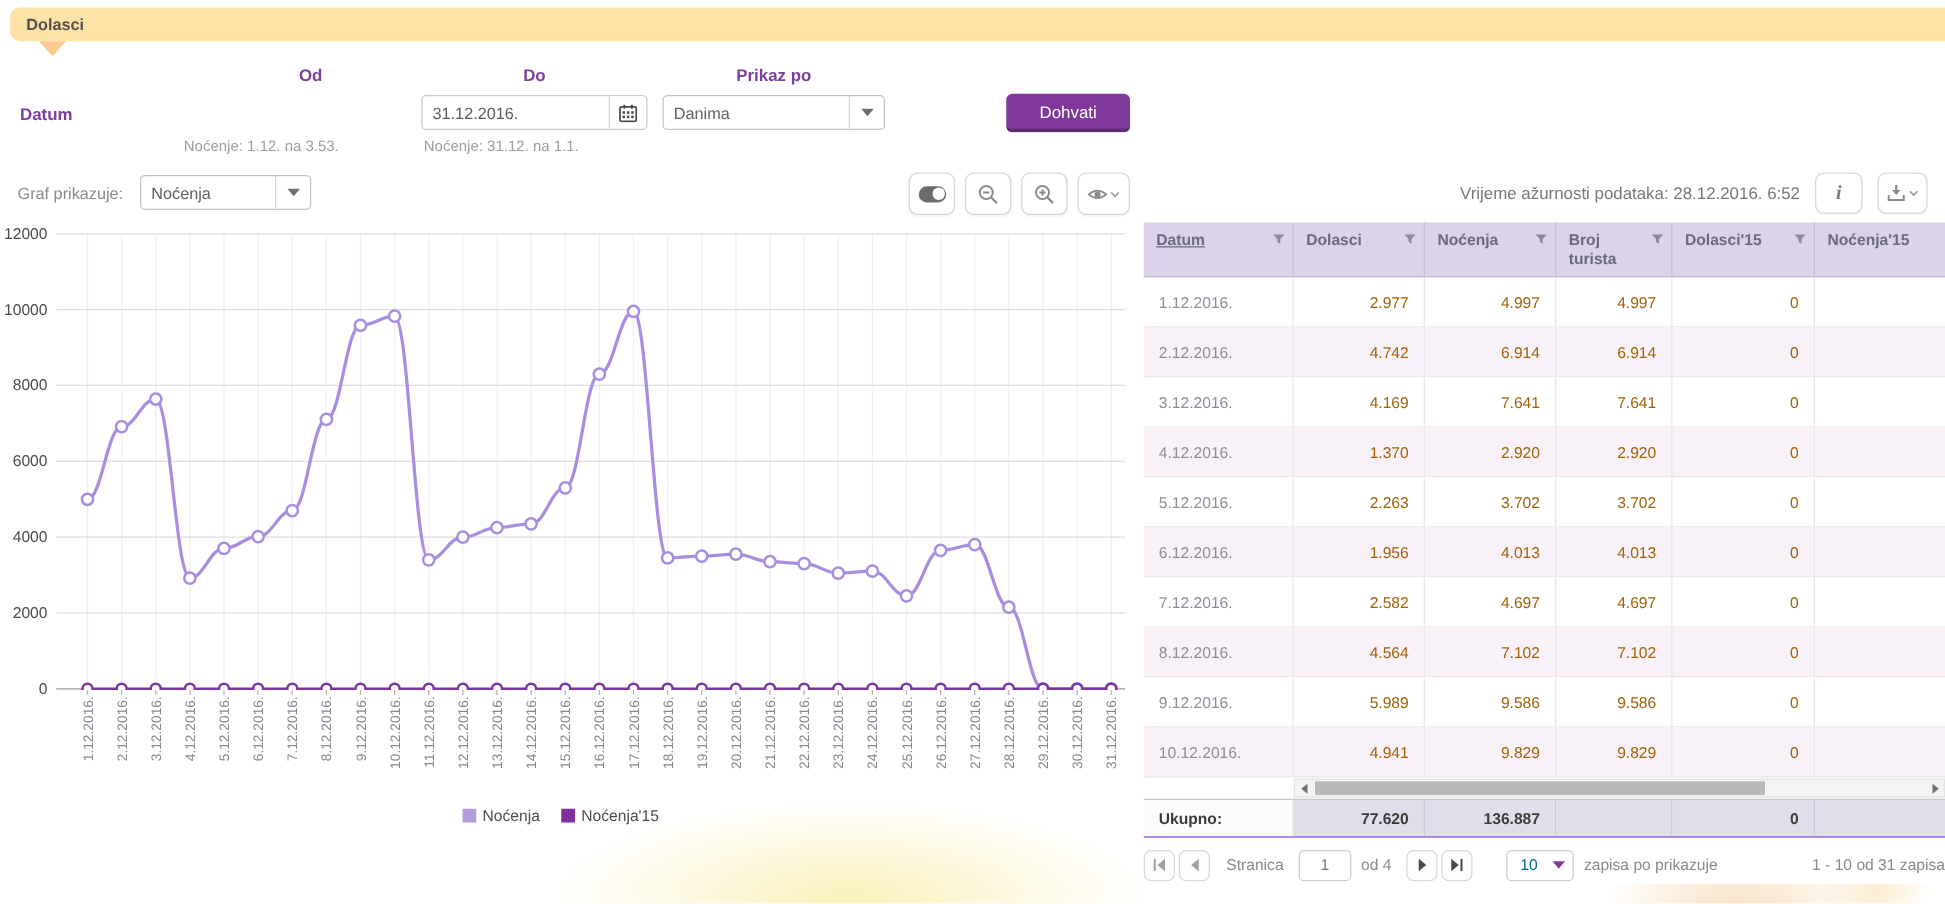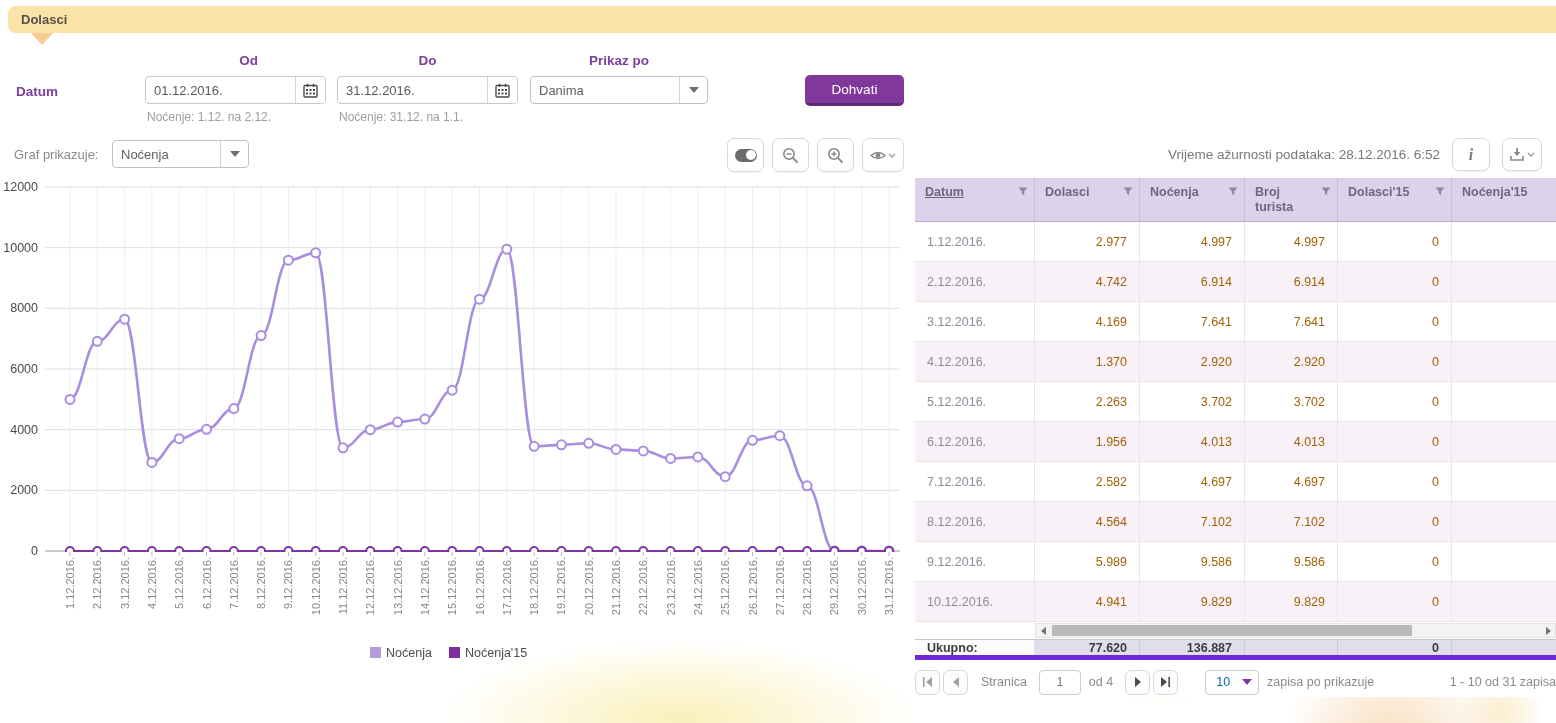--- a/index.html
+++ b/index.html
@@ -76,22 +76,22 @@
   .td.date { justify-content:flex-start; color:#8f8c99; }
   .scroll-row { position:relative; height:17px; }
   .scroll-track { position:absolute; left:120px; right:0; top:1px; height:15px; background:#f4f4f4;
     border:1px solid #e3e3e3; }
   .scroll-arrow { position:absolute; top:0; width:14px; height:13px; display:flex; align-items:center;
     justify-content:center; cursor:pointer; }
   .scroll-arrow.left { left:0; } .scroll-arrow.right { right:0; }
   .arr-l { width:0;height:0;border-top:4px solid transparent;border-bottom:4px solid transparent;border-right:5px solid #707070; }
   .arr-r { width:0;height:0;border-top:4px solid transparent;border-bottom:4px solid transparent;border-left:5px solid #707070; }
   .scroll-thumb { position:absolute; left:16px; top:1px; width:360px; height:11px; background:#b9b9b9; cursor:grab; }
-  .total-row { display:grid; grid-template-columns:var(--cols); height:21px; border-top:1px solid #c6c6c6;
-    border-bottom:5px solid #6d28d9; }
+  .total-row { display:grid; grid-template-columns:var(--cols); height:31px; border-top:1px solid #c6c6c6;
+    border-bottom:1px solid #6d28d9; }
   .total-cell { display:flex; align-items:center; justify-content:flex-end; padding:0 12px; font-size:12.5px;
     font-weight:bold; color:#3c3c3c; background:#e2ddeb; border-right:1px solid #cfc8dd; }
   .total-cell.label { justify-content:flex-start; background:#fcfcfc; border-right:1px solid #e0e0e0; }
   .total-cell:last-child { border-right:0; }
 
   
   .pager { display:flex; align-items:center; margin-top:7px; height:30px; font-size:12.5px; color:#8a8a8a; }
   .pg-btn { width:25px; height:25px; background:#fdfdfd; border:1px solid #d9d9d9; border-radius:6px;
     display:flex; align-items:center; justify-content:center; margin-right:3px; cursor:pointer; }
   .pg-btn svg { display:block; }
@@ -112,53 +112,37 @@
   <div class="banner">
     <span>Dolasci</span>
   </div>
   <div class="banner-pointer"></div>
 
   <div class="flabel" style="left:16px; top:84px;">Datum</div>
   <div class="flabel field-label" style="left:158px; top:53px; width:181px;">Od</div>
   <div class="flabel field-label" style="left:337px; top:53px; width:181px;">Do</div>
   <div class="flabel field-label" style="left:530px; top:53px; width:178px;">Prikaz po</div>
 
-  <div class="inputbox" style="left:145px; top:76px; width:181px;">
-    <input value="01.12.2016." style="">
-    <span class="input-btn">
-      <svg width="15" height="15" viewBox="0 0 15 15">
-          <rect x="1" y="2.5" width="13" height="11.5" rx="1" fill="none" stroke="#4a4a4a" stroke-width="1.4"></rect>
-          <line x1="4.5" y1="0.8" x2="4.5" y2="4" stroke="#4a4a4a" stroke-width="1.4"></line>
-          <line x1="10.5" y1="0.8" x2="10.5" y2="4" stroke="#4a4a4a" stroke-width="1.4"></line>
-          <rect x="3" y="6" width="2" height="2" fill="#4a4a4a"></rect>
-          <rect x="6.5" y="6" width="2" height="2" fill="#4a4a4a"></rect>
-          <rect x="10" y="6" width="2" height="2" fill="#4a4a4a"></rect>
-          <rect x="3" y="9.5" width="2" height="2" fill="#4a4a4a"></rect>
-          <rect x="6.5" y="9.5" width="2" height="2" fill="#4a4a4a"></rect>
-          <rect x="10" y="9.5" width="2" height="2" fill="#4a4a4a"></rect>
-        </svg>
-    </span>
-  </div>
   <div class="inputbox" style="left:337px; top:76px; width:181px;">
     <input value="31.12.2016." style="">
     <span class="input-btn">
       <svg width="15" height="15" viewBox="0 0 15 15">
           <rect x="1" y="2.5" width="13" height="11.5" rx="1" fill="none" stroke="#4a4a4a" stroke-width="1.4"></rect>
           <line x1="4.5" y1="0.8" x2="4.5" y2="4" stroke="#4a4a4a" stroke-width="1.4"></line>
           <line x1="10.5" y1="0.8" x2="10.5" y2="4" stroke="#4a4a4a" stroke-width="1.4"></line>
           <rect x="3" y="6" width="2" height="2" fill="#4a4a4a"></rect>
           <rect x="6.5" y="6" width="2" height="2" fill="#4a4a4a"></rect>
           <rect x="10" y="6" width="2" height="2" fill="#4a4a4a"></rect>
           <rect x="3" y="9.5" width="2" height="2" fill="#4a4a4a"></rect>
           <rect x="6.5" y="9.5" width="2" height="2" fill="#4a4a4a"></rect>
           <rect x="10" y="9.5" width="2" height="2" fill="#4a4a4a"></rect>
         </svg>
     </span>
   </div>
-  <div class="note" style="left:147px; top:110px;">Noćenje: 1.12. na 2.12.</div>
+  <div class="note" style="left:147px; top:110px;">Noćenje: 1.12. na 3.53.</div>
   <div class="note" style="left:339px; top:110px;">Noćenje: 31.12. na 1.1.</div>
 
   <div class="selectbox" style="left:530px; top:76px; width:178px;">
     <span class="val">Danima</span>
     <span class="arrow-zone" style="border-left:1px solid #d5d5d5;">
         <span class="tri-down"></span>
       </span>
   </div>
 
   <button class="dohvati">Dohvati</button>

